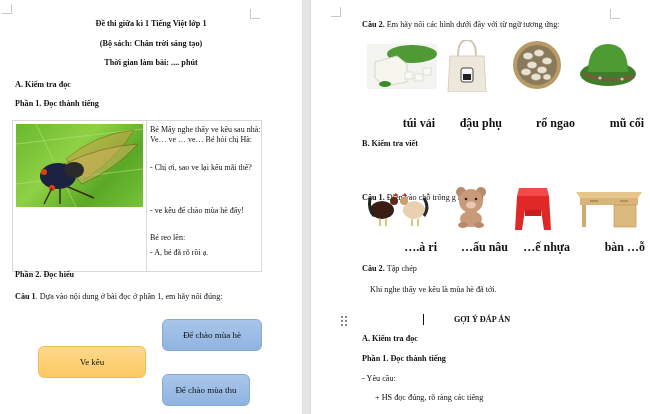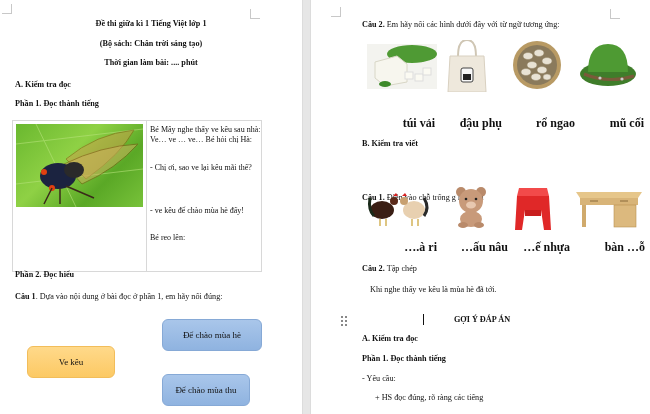--- a/index.html
+++ b/index.html
@@ -55,29 +55,30 @@
         <ellipse cx="58" cy="46" rx="10" ry="8" fill="#2a2a2a"></ellipse>
         <circle cx="28" cy="48" r="3" fill="#e04010"></circle>
         <circle cx="36" cy="64" r="3" fill="#e04010"></circle>
         <path d="M36 64 L28 80 M50 62 L78 74 M44 64 L44 80" stroke="#3a2a1a" stroke-width="1.5"></path>
       </svg>
     </div>
     <div class="story" style="top:4px;">Bé Mây nghe thấy ve kêu sau nhà: Ve… ve … ve… Bé hỏi chị Hà:</div>
     <div class="story" style="top:42px;">- Chị ơi, sao ve lại kêu mãi thế?</div>
     <div class="story" style="top:85px;">- ve kêu để chào mùa hè đấy!</div>
     <div class="story" style="top:112px;">Bé reo lên:</div>
+    <div class="story" style="top:127px;">- A, bé đã rõ rồi ạ.</div>
   </div>
 
   <div class="t b" style="left:15px;top:270px;">Phần 2. Đọc hiểu</div>
   <div class="t" style="left:15px;top:292px;">
     <span class="b">Câu 1</span><span>. Dựa vào nội dung ở bài đọc ở phần 1, em hãy nối đúng:</span>
   </div>
 
   <div class="box blue" style="left:162px;top:319px;width:100px;height:32px;">Để chào mùa hè</div>
-  <div class="box orange" style="left:27px;top:346px;width:88px;height:32px;">Ve kêu</div>
+  <div class="box orange" style="left:38px;top:346px;width:108px;height:32px;">Ve kêu</div>
   <div class="box blue" style="left:162px;top:374px;width:88px;height:32px;">Để chào mùa thu</div>
 </div>
 
 <div id="gutter"></div>
 
 <div class="page" id="page-right">
   <div class="corner tl" style="left:20px;top:7px;"></div>
   <div class="corner tr" style="left:299px;top:9px;"></div>
 </div>
 

